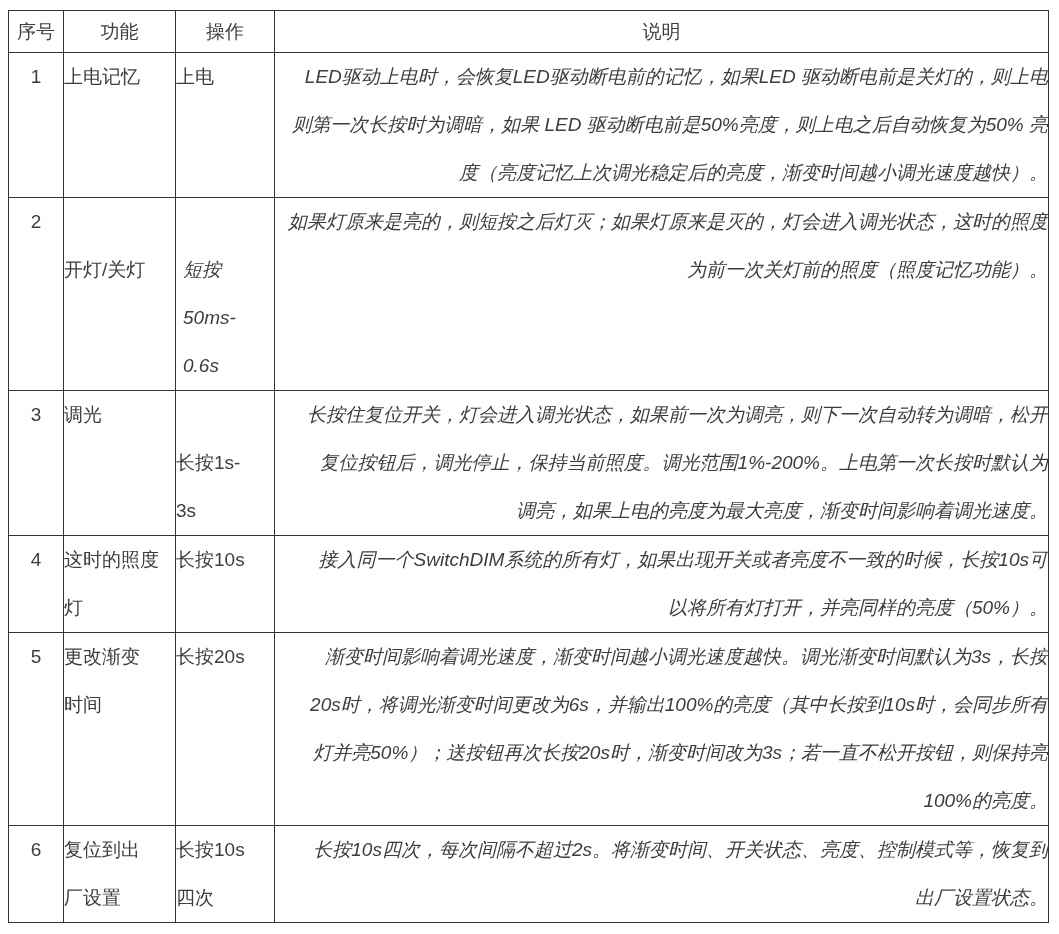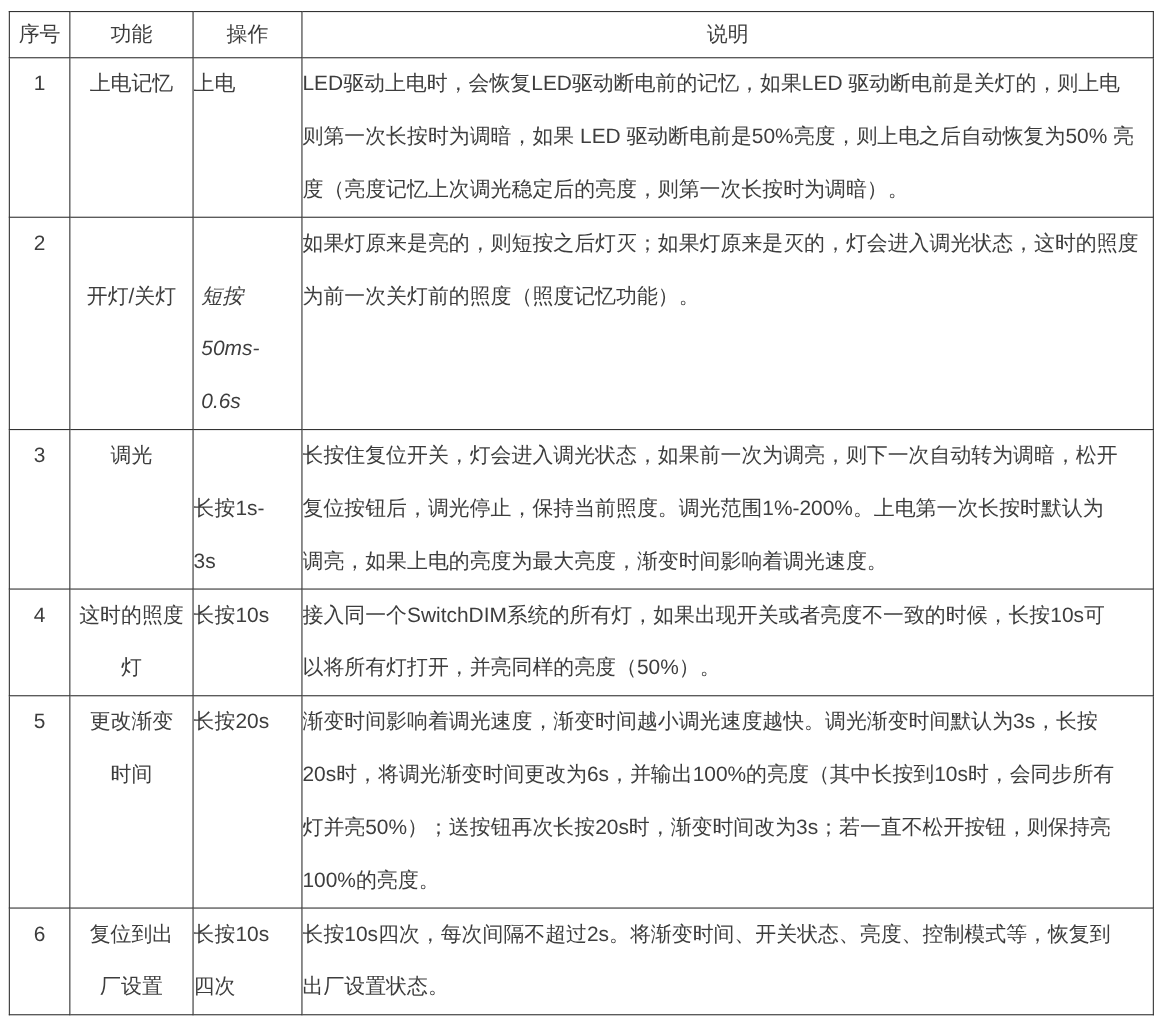--- a/index.html
+++ b/index.html
@@ -36,24 +36,24 @@
     font-weight: normal;
     text-align: center;
     font-size: 19px;
   }
   td .line {
     height: 48px;
     line-height: 48px;
     white-space: nowrap;
   }
   td.c-num  { text-align: center; padding-top: 4px; }
-  td.c-func { text-align: center; padding-top: 4px; }
+  td.c-func { padding-top: 4px; }
   td.c-op   { text-align: left; padding-top: 4px; }
   td.c-op.left { text-align: left; padding-left: 7px; font-style: italic; }
-  td.c-desc { text-align: left; padding: 4px 6px 0 9px; }
+  td.c-desc { text-align: right; padding: 4px 6px 0 9px; font-style: italic; }
 </style>
 </head>
 <body>
 
 <div class="page">
   <table class="func-table">
     <colgroup>
       <col style="width:55px">
       <col style="width:112px">
       <col style="width:99px">
@@ -74,21 +74,21 @@
           </td>
     <td class="c-func">
             <div class="line">上电记忆</div>
           </td>
     <td class="c-op">
             <div class="line">上电</div>
           </td>
     <td class="c-desc">
             <div class="line">LED驱动上电时，会恢复LED驱动断电前的记忆，如果LED 驱动断电前是关灯的，则上电</div>
             <div class="line">则第一次长按时为调暗，如果 LED 驱动断电前是50%亮度，则上电之后自动恢复为50% 亮</div>
-            <div class="line">度（亮度记忆上次调光稳定后的亮度，则第一次长按时为调暗）。</div>
+            <div class="line">度（亮度记忆上次调光稳定后的亮度，渐变时间越小调光速度越快）。</div>
           </td>
   </tr>
         <tr style="height: 192px;">
     <td class="c-num">
             <div class="line">2</div>
           </td>
     <td class="c-func">
             <div class="line"></div>
             <div class="line">开灯/关灯</div>
           </td>

